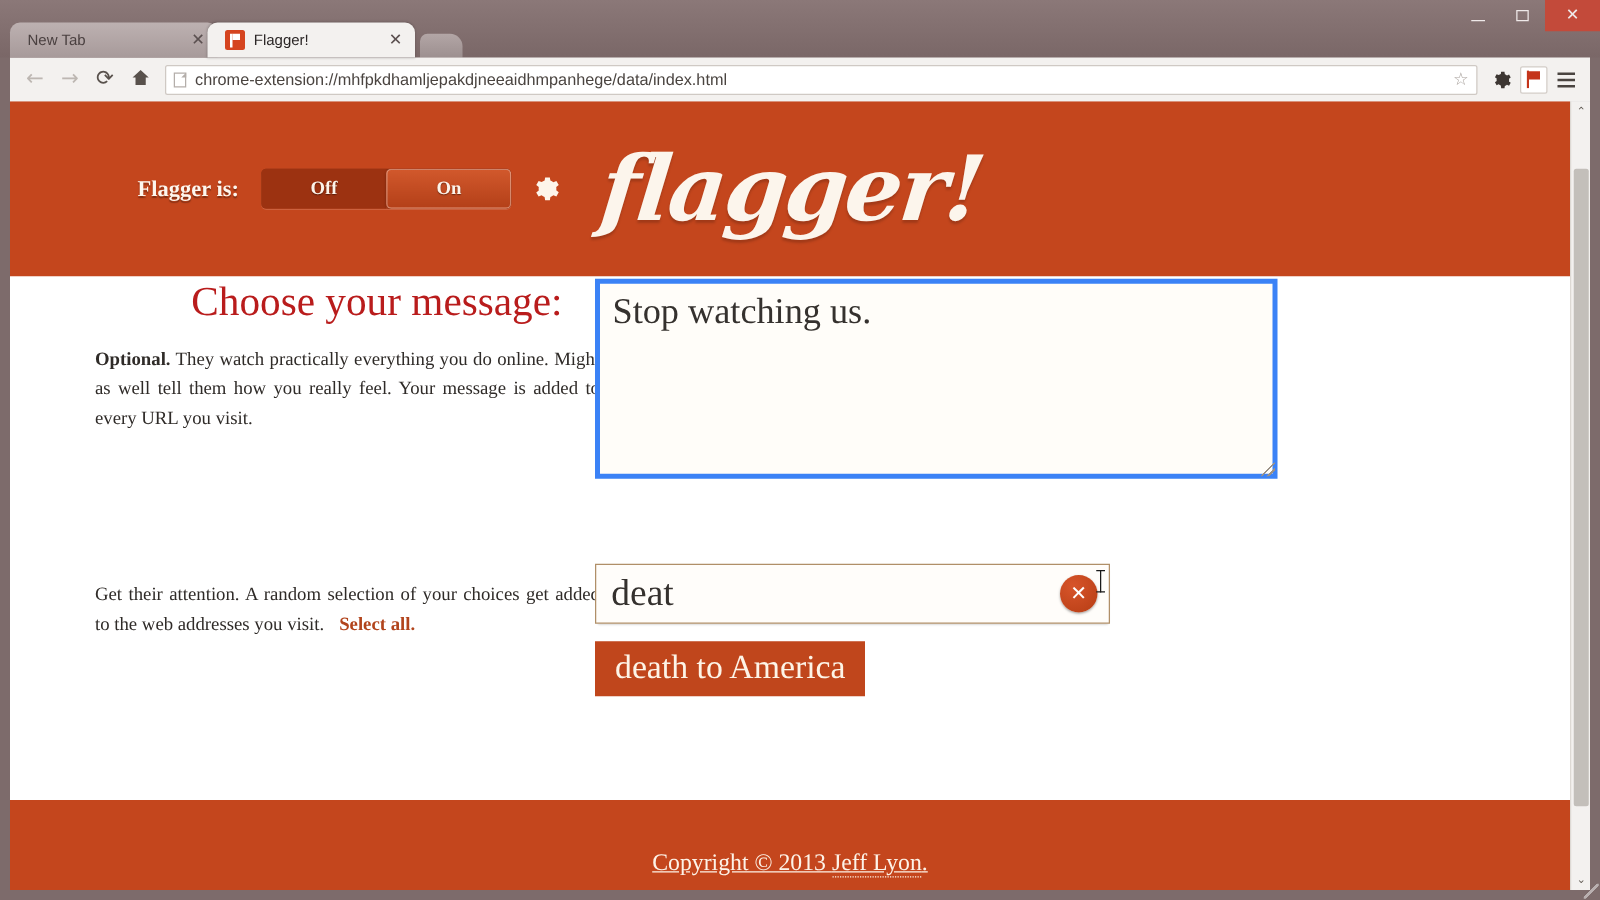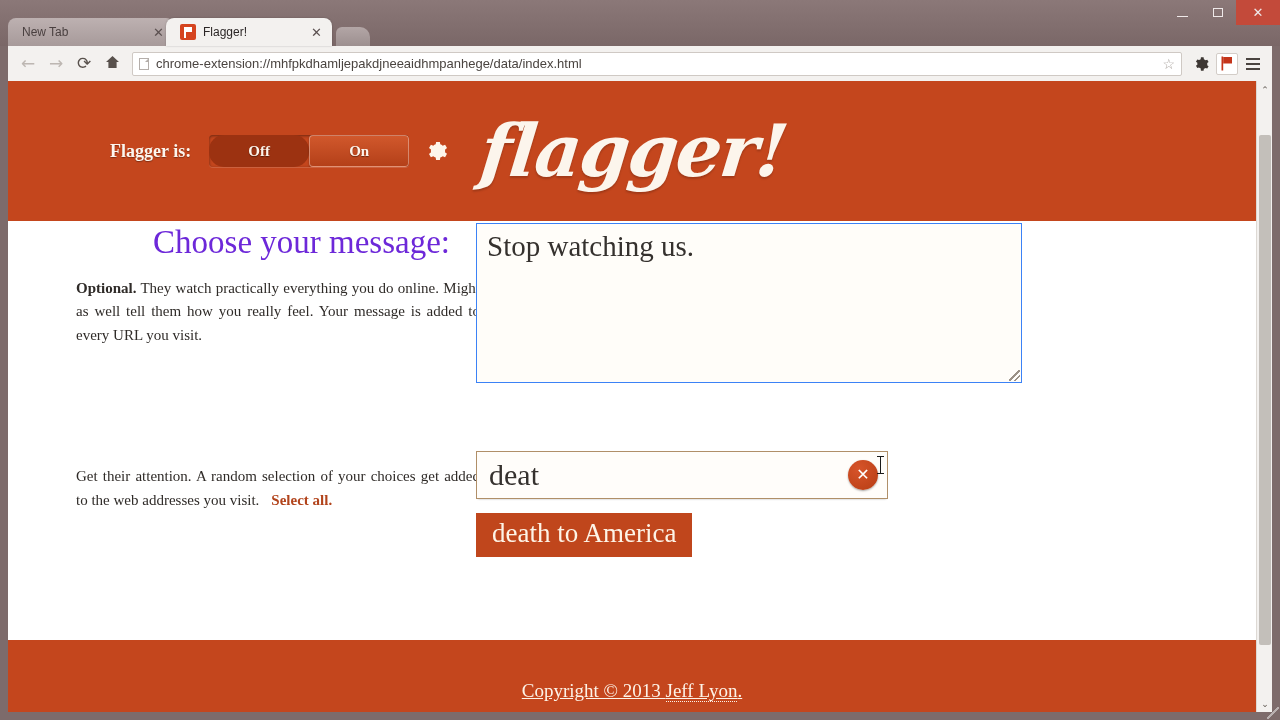--- a/index.html
+++ b/index.html
@@ -185,21 +185,20 @@
     overflow: hidden;
     box-shadow: inset 0 1px 3px rgba(0,0,0,.45), 0 1px 0 rgba(255,255,255,.15);
   }
   .toggle .seg {
     flex: 1 1 50%;
     display: flex; align-items: center; justify-content: center;
     font-family: "Liberation Serif", serif;
     font-weight: bold; font-size: 15px;
     color: #fdf4ea;
     text-shadow: 0 1px 1px rgba(0,0,0,.45);
-    border-radius: 15px;
   }
   .toggle .seg.off { background: #9c3211; }
   .toggle .seg.on  {
     background: linear-gradient(to bottom, #d1582c 0%, #b44019 100%);
     border: 1px solid #e2apr;
     border: 1px solid rgba(255,255,255,.35);
     border-radius: 4px;
     box-shadow: 0 1px 2px rgba(0,0,0,.3);
   }
   .gear-btn {
@@ -231,21 +230,21 @@
     padding-right: 0;
     flex: 0 0 auto;
   }
   .sec-right { flex: 1 1 auto; padding-left: 6px; }
 
   h2.sec-title {
     margin: 0;
     font-family: "Liberation Serif", serif;
     font-weight: normal;
     font-size: 33px;
-    color: #6d28d9;
+    color: #b91c1c;
     text-align: right;
     padding-right: 20px;
     line-height: 1.2;
   }
   p.sec-desc {
     margin: 14px 0 0 8px;
     font-family: "Liberation Serif", serif;
     font-size: 15px;
     line-height: 1.58;
     color: #2f2b28;
@@ -256,21 +255,21 @@
   .select-all {
     color: #b2441c;
     font-weight: bold;
     text-decoration: none;
     margin-left: 12px;
   }
 
   .msg-area {
     width: 546px; height: 160px;
     margin-top: 0;
-    border: 1px solid #3b82f6;
+    border: 4px solid #3b82f6;
     background: #fffdf9;
     font-family: "Liberation Serif", serif;
     font-size: 29px;
     color: #35312e;
     padding: 6px 10px;
     resize: none;
     outline: none;
     display: block;
     position: relative;
   }

